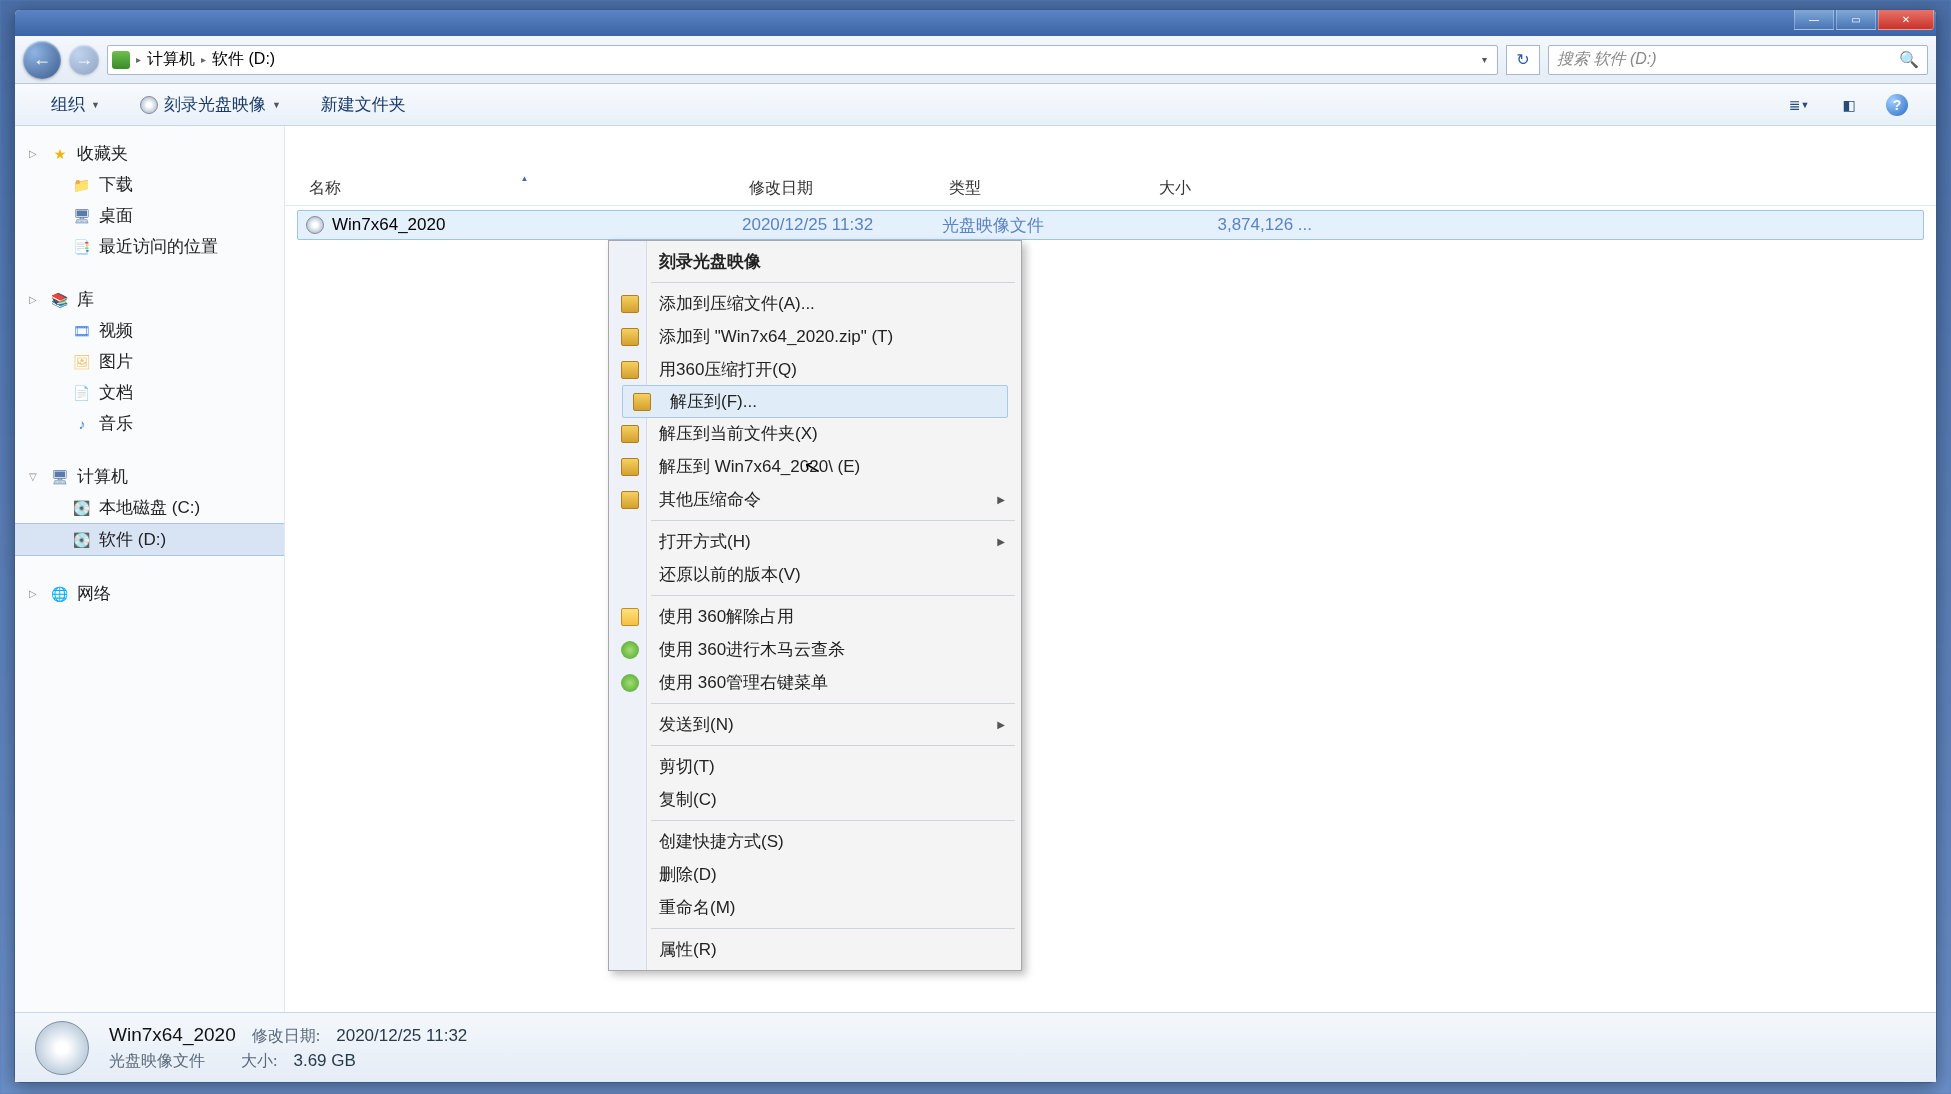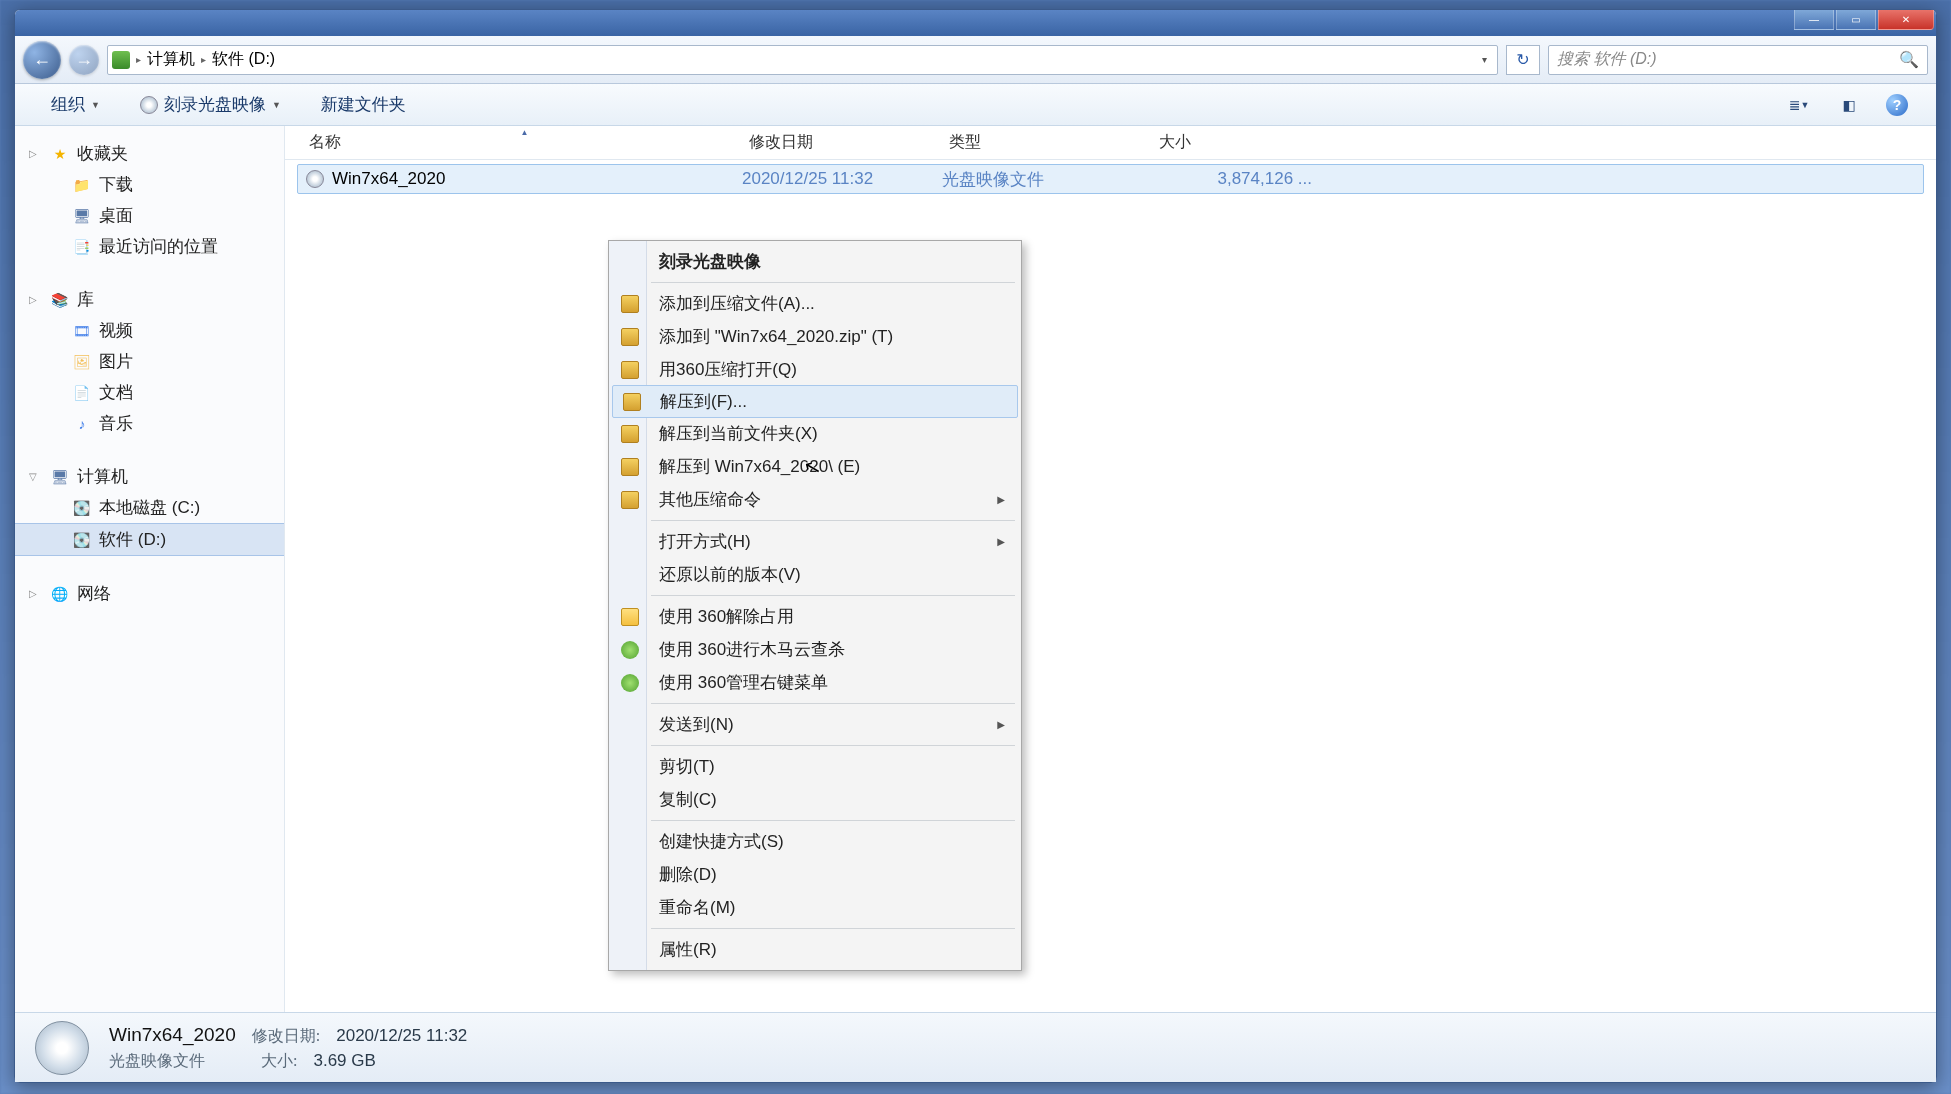--- a/index.html
+++ b/index.html
@@ -69,21 +69,21 @@
   .sb-head.open::before { content:"▽"; }
   .sb-item { padding: 4px 12px 4px 58px; display:flex; align-items:center; gap:8px; }
   .sb-item.sel { background: #d8e4f4; border: 1px solid #a8c4e8; border-left:none; border-right:none; }
   .ico { width:18px; height:18px; display:inline-flex; align-items:center; justify-content:center; font-size:14px; }
   .ico.star { color:#f4b400; }
   .ico.folder { color:#f4c05a; }
   .ico.disk { color:#7a8aa0; }
   .ico.green { color:#3a9a3a; }
   .ico.blue { color:#3a7ae8; }
   .ico.monitor { color:#5a7aa8; }
-  .content { flex:1; display:flex; flex-direction:column; }
+  .content { flex:1; display:flex; flex-direction:column;margin-top:46px; }
   .columns {
     height: 34px; border-bottom: 1px solid #e0e8f0; display:flex; align-items:center;
     font-size: 16px; color: #333; padding-left: 16px;
   }
   .col { border-right: 1px solid transparent; padding: 0 8px; position:relative;}
   .col.name { width: 440px; }
   .col.name::after { content:"▲"; font-size:8px; color:#4a6aa8; position:absolute; top:-4px; left:50%; }
   .col.date { width: 200px; }
   .col.type { width: 210px; }
   .col.size { width: 170px; text-align:left; }
@@ -102,21 +102,21 @@
   .ctxmenu {
     position: absolute; left: 608px; top: 240px; width: 414px;
     background: #f4f4f4; border: 1px solid #a8a8a8; box-shadow: 4px 4px 8px rgba(0,0,0,.25);
     font-size: 17px; color: #222; padding: 4px 2px;
   }
   .ctx-iconcol { position:absolute; left:0; top:0; bottom:0; width:38px; background:#eef2f8; border-right:1px solid #d4dce8;}
   .ctx-item {
     position:relative; padding: 5px 14px 5px 48px; display:flex; align-items:center;
   }
   .ctx-item.bold { font-weight: bold; }
-  .ctx-item.hover { background: #e0ecf8; border: 1px solid #a8c8ec; border-radius:2px; margin: -1px 1px; padding: 4px 13px 4px 47px;}
+  .ctx-item.hover { background: #e0ecf8; border: 1px solid #a8c8ec; border-radius:2px; margin: -1px 11px; padding: 4px 13px 4px 47px;}
   .ctx-item .sub { margin-left:auto; font-size:10px; color:#555; }
   .ctx-sep { height:1px; background:#d0d4d8; margin: 4px 4px 4px 40px; }
   .ctx-ico { position:absolute; left:10px; width:18px; height:18px; display:flex;align-items:center;justify-content:center;}
   .ctx-ico.arch { background:linear-gradient(180deg,#f4d060,#d4a030); border:1px solid #b08020; border-radius:2px;}
   .ctx-ico.yel { background:linear-gradient(180deg,#ffe080,#f4c040); border:1px solid #c09020; border-radius:2px;}
   .ctx-ico.purp { background:radial-gradient(circle,#c8a0e8,#8050b0); border-radius:50%;}
   .ctx-ico.grn { background:radial-gradient(circle,#a0e070,#50a030); border-radius:50%;}
 
   .statusbar {
     height: 70px; background: linear-gradient(180deg,#f4f8fc,#e4ecf6); border-top:1px solid #c8d8e8;
@@ -279,21 +279,21 @@
   <div class="statusbar">
     <div class="thumb"></div>
     <div class="meta">
       <div class="line">
         <span class="filename">Win7x64_2020</span>
         <span class="lbl">修改日期:</span>
         <span class="val">2020/12/25 11:32</span>
       </div>
       <div class="line">
         <span class="lbl">光盘映像文件</span>
-        <span class="lbl" style="margin-left:40px">大小:</span>
+        <span class="lbl" style="margin-left:20px">大小:</span>
         <span class="val">3.69 GB</span>
       </div>
     </div>
   </div>
 
 </div>
 
 <div class="ctxmenu">
   <div class="ctx-iconcol"></div>
   <div id="ctx-items">

